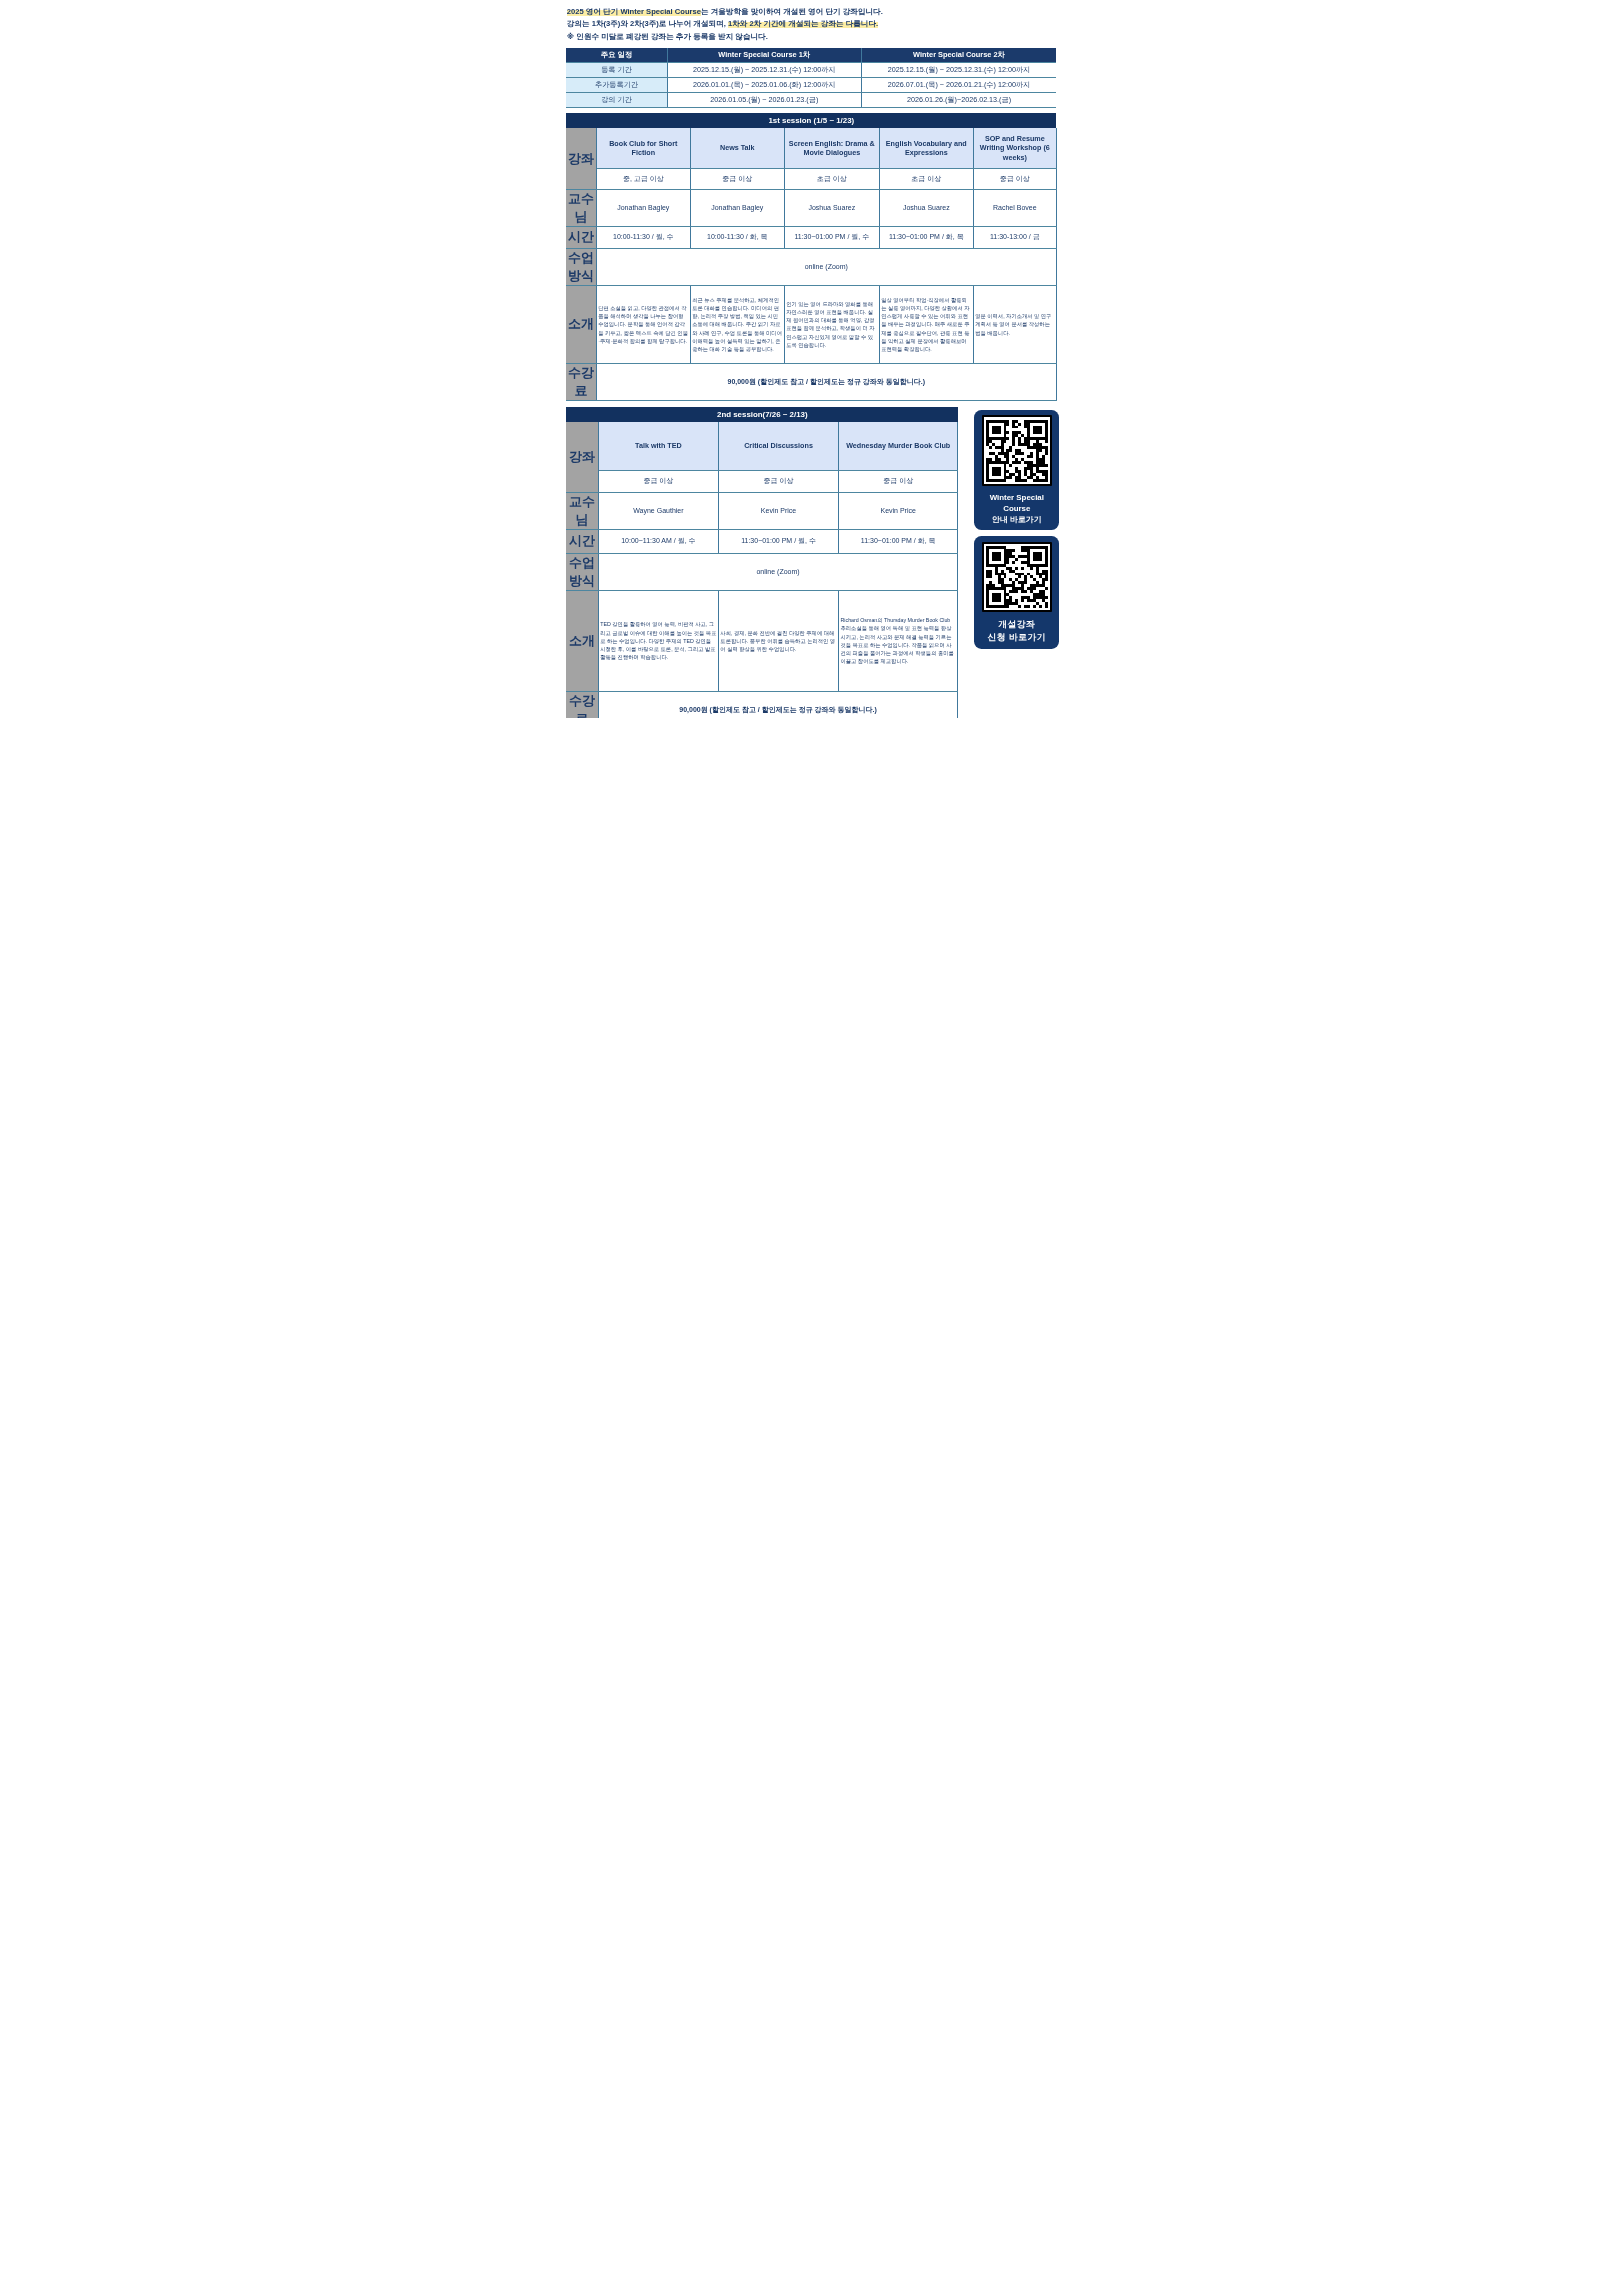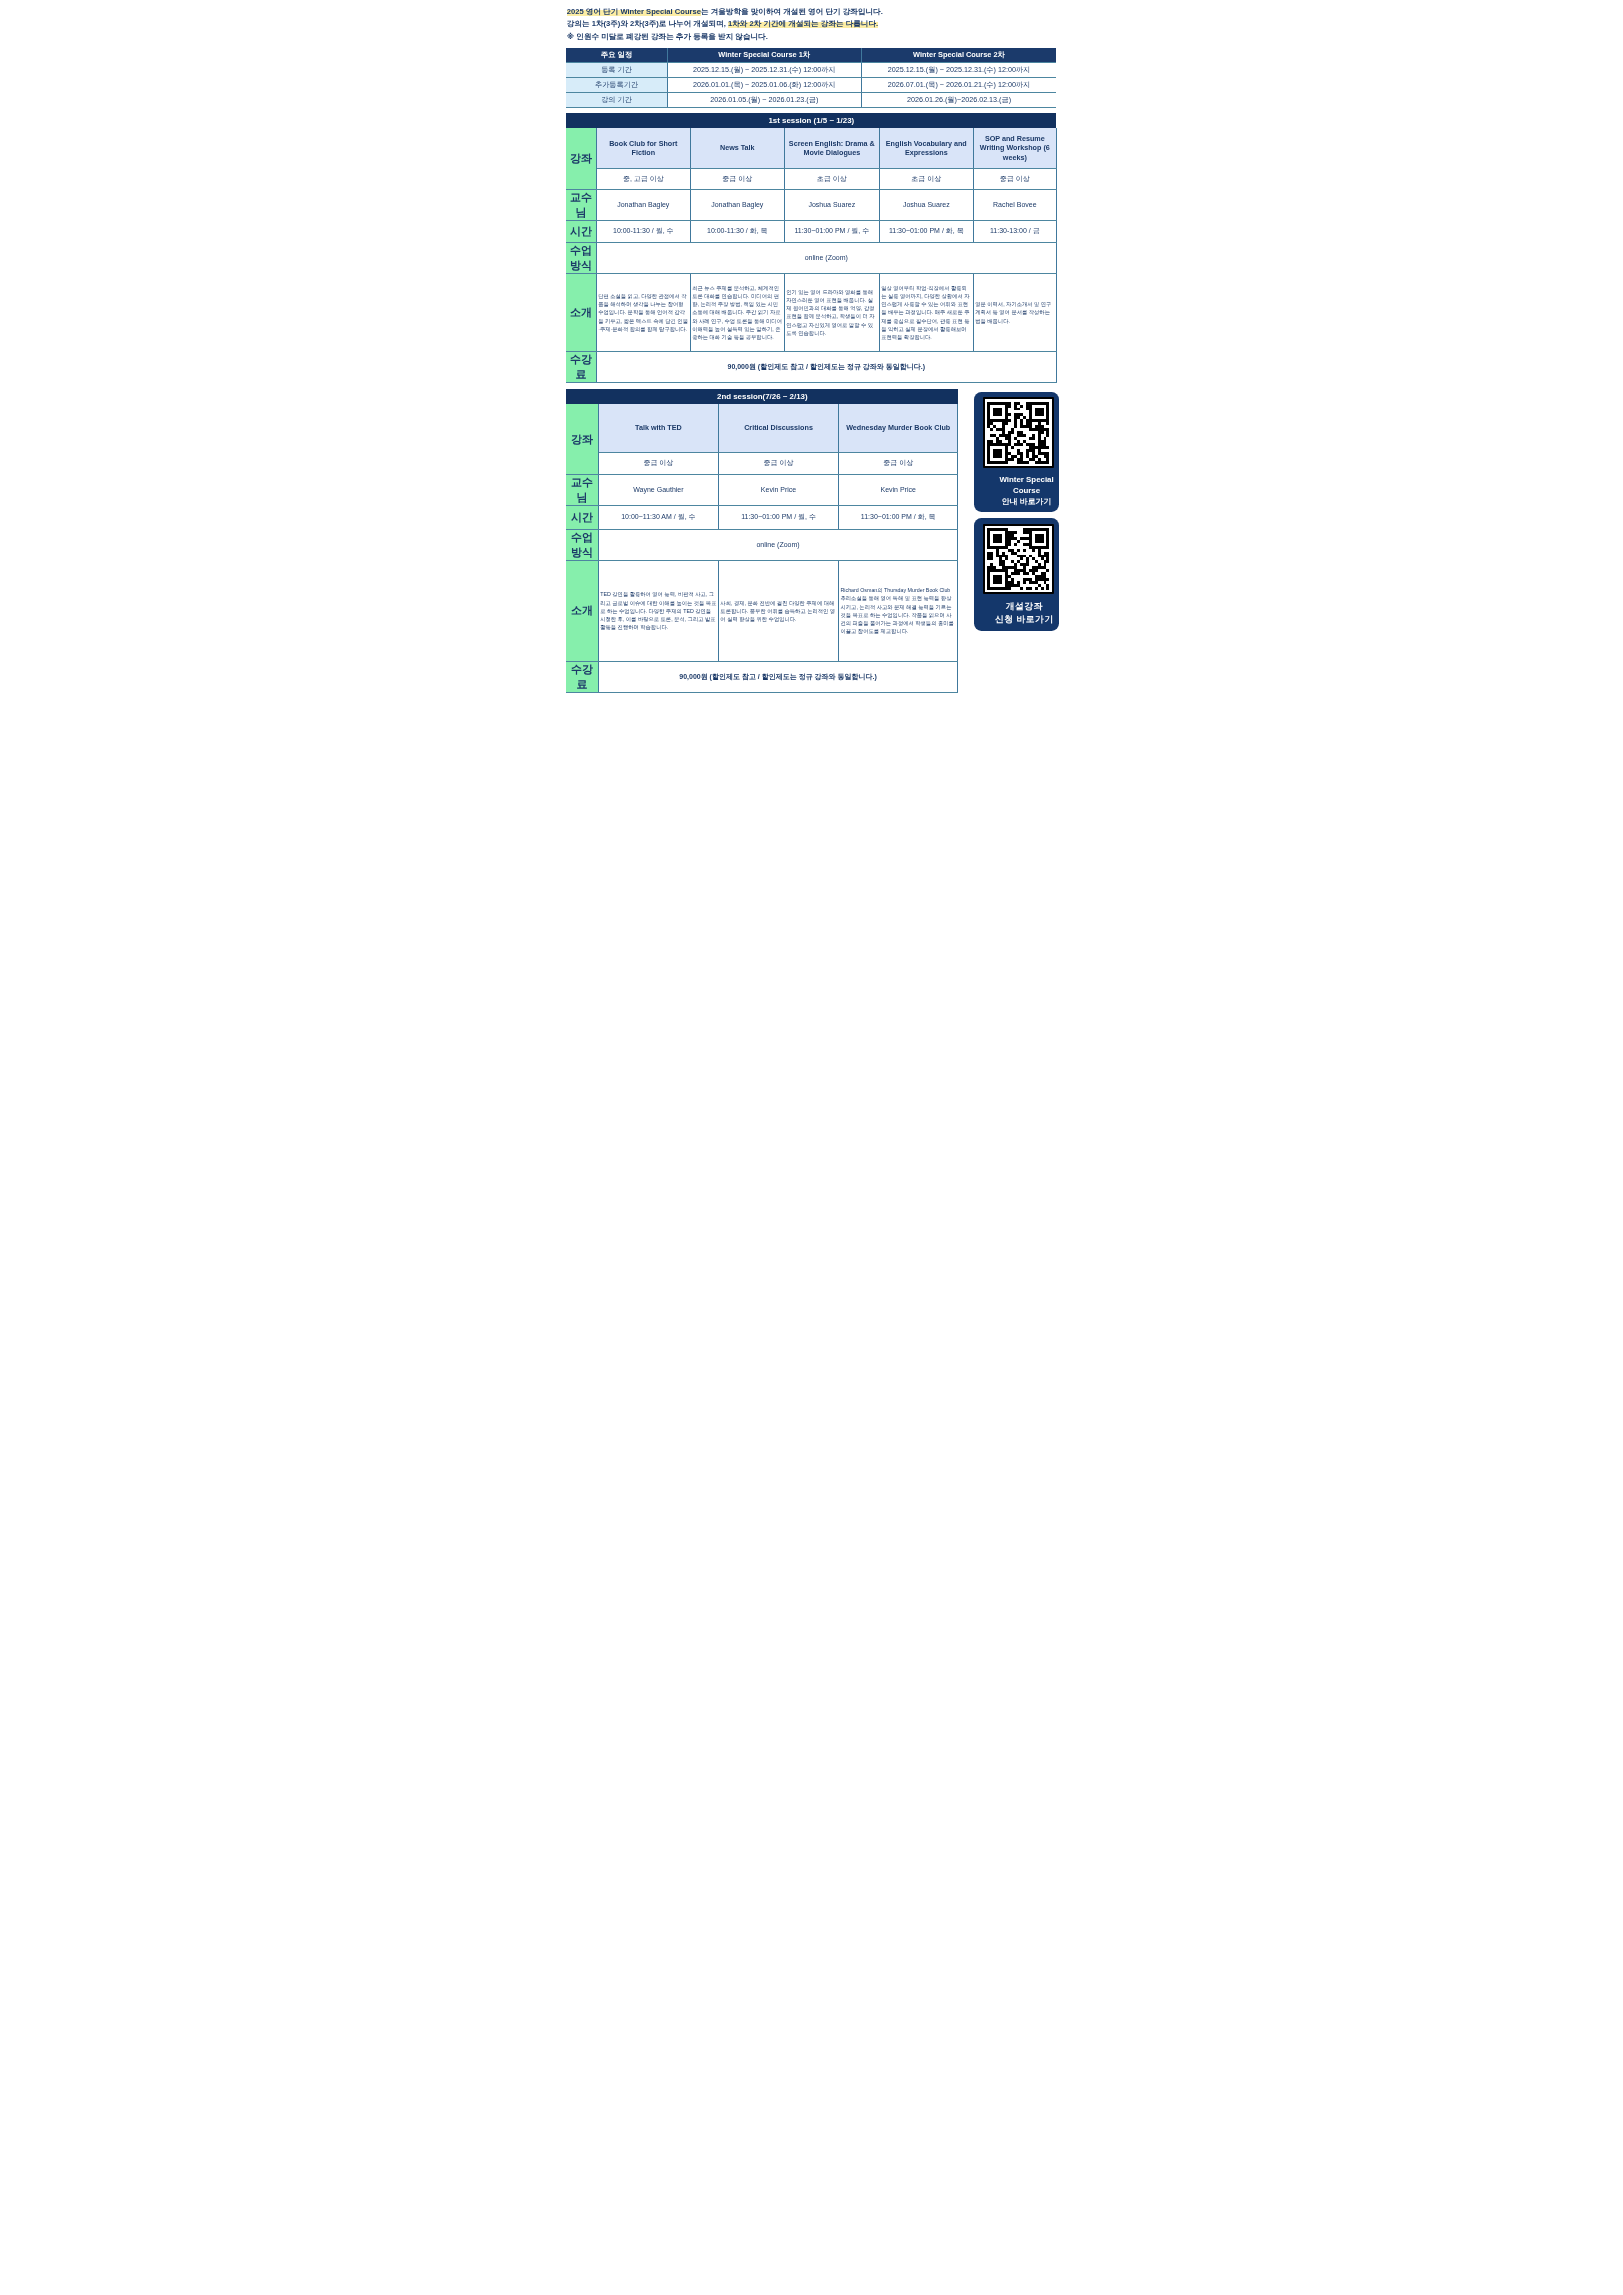--- a/index.html
+++ b/index.html
@@ -37,34 +37,34 @@
   .sched .drow td { height:15px; font-weight:500; }
   
   .banner { background:#12315f; color:#fff; font-weight:bold; font-size:7.9px;
             height:15.7px; display:flex; align-items:center; justify-content:center; }
   .banner1 { width:490px; margin-top:5.1px; }
   .banner2 { width:392px; }
   
   .sess td { border-left:0.5px solid #40789c; border-right:0.5px solid #40789c; border-bottom:1.4px solid #4d86a0; }
   .sess td:first-child { border-left:none; }
   .sess { background:#fff; }
-  .sess .rowlab { font-weight:bold; font-size:11px; background:#86efac; }
+  .sess .rowlab { font-weight:bold; font-size:13px; background:#a3a3a3; }
   .cname { background:#d9e4f8; font-weight:bold; font-size:7.2px; line-height:1.35; padding:1.9px 2.8px; }
   .lvl, .prof, .time { font-size:7px; font-weight:500; }
   .method { font-size:7px; font-weight:500; }
   .desc { font-size:5.3px; line-height:1.54; text-align:left; padding:1.4px 1.4px; font-weight:500;
           color:#1c3a68; vertical-align:middle; }
   .fee { font-size:7px; font-weight:600; }
   .s1 { width:490px; }
   .s2 { width:392px; }
   
   .row2 { display:flex; padding:0 8.8px; margin-top:5.6px; align-items:flex-start; flex:0 0 auto;}
   .qr-col { margin-left:16px; display:flex; flex-direction:column; gap:5.6px; margin-top:3.2px; }
   .qr-card { width:85px; border-radius:7.4px; background:#14376b; padding:5.6px 5.6px 4.6px 5.6px;
-             display:flex; flex-direction:column; align-items:flex-end; cursor:pointer; }
+             display:flex; flex-direction:column; align-items:center; cursor:pointer; }
   .qr-card .qr-frame { background:#fff; border:2.8px solid #000; border-radius:0.9px; padding:2.3px; }
   .qr-grid { width:62px; height:62px; display:grid;
              grid-template-rows:repeat(21,1fr); grid-template-columns:repeat(21,1fr); }
   .qr-grid i { background:#000; display:block; }
   .qr-label { color:#fff; text-align:center; margin-top:5.6px; font-weight:bold; }
   .qr-label .l1 { font-size:7.9px; line-height:1.45; }
   .qr-label .l2 { font-size:8.8px; line-height:1.5; letter-spacing:0.5px; }
   
   .ftr { margin-top:auto; height:45px; background:#17386e; display:flex; align-items:center; justify-content:center; flex:0 0 auto;}
   .ftr-inner { display:flex; align-items:center; }

